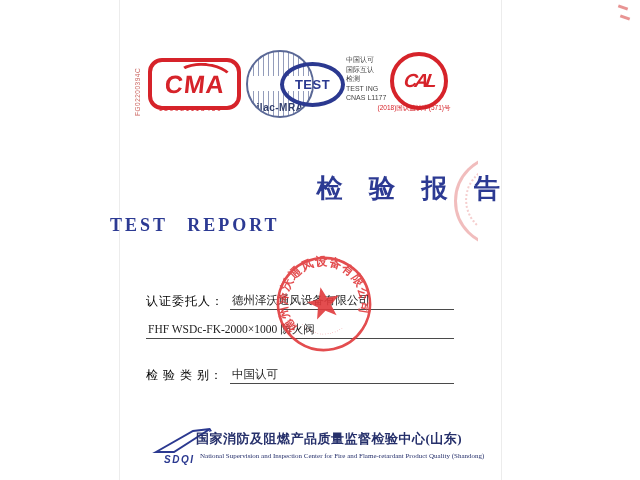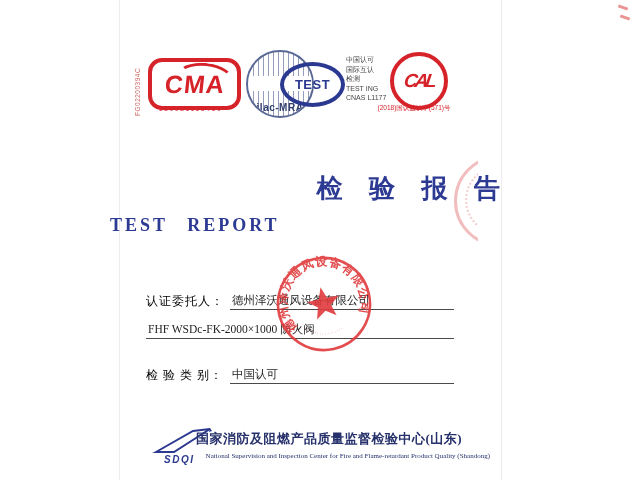--- a/index.html
+++ b/index.html
@@ -68,21 +68,21 @@
     border:3px solid rgba(217,74,74,.6);}
   .edge-stamp-c2{position:absolute;left:15px;top:13px;width:66px;height:66px;border-radius:50%;
     border:2px dotted rgba(217,74,74,.45);}
   
   .stamp{left:266px;top:246px;transform:rotate(-12deg);opacity:.9;}
   
   .footer-logo{left:152px;top:427px;}
   .footer-org-zh{left:196px;top:430px;width:300px;font-size:13px;font-weight:bold;
     color:#26306b;letter-spacing:.5px;white-space:nowrap;}
   .footer-org-en{left:200px;top:452px;width:290px;font-size:7px;color:#26306b;
-    white-space:nowrap;text-align:right;}
+    white-space:nowrap;}
 </style>
 </head>
 <body>
 
 <div id="canvas">
 
   <div class="page-edge" style="left:119px;"></div>
   <div class="page-edge" style="left:501px;"></div>
 
 

